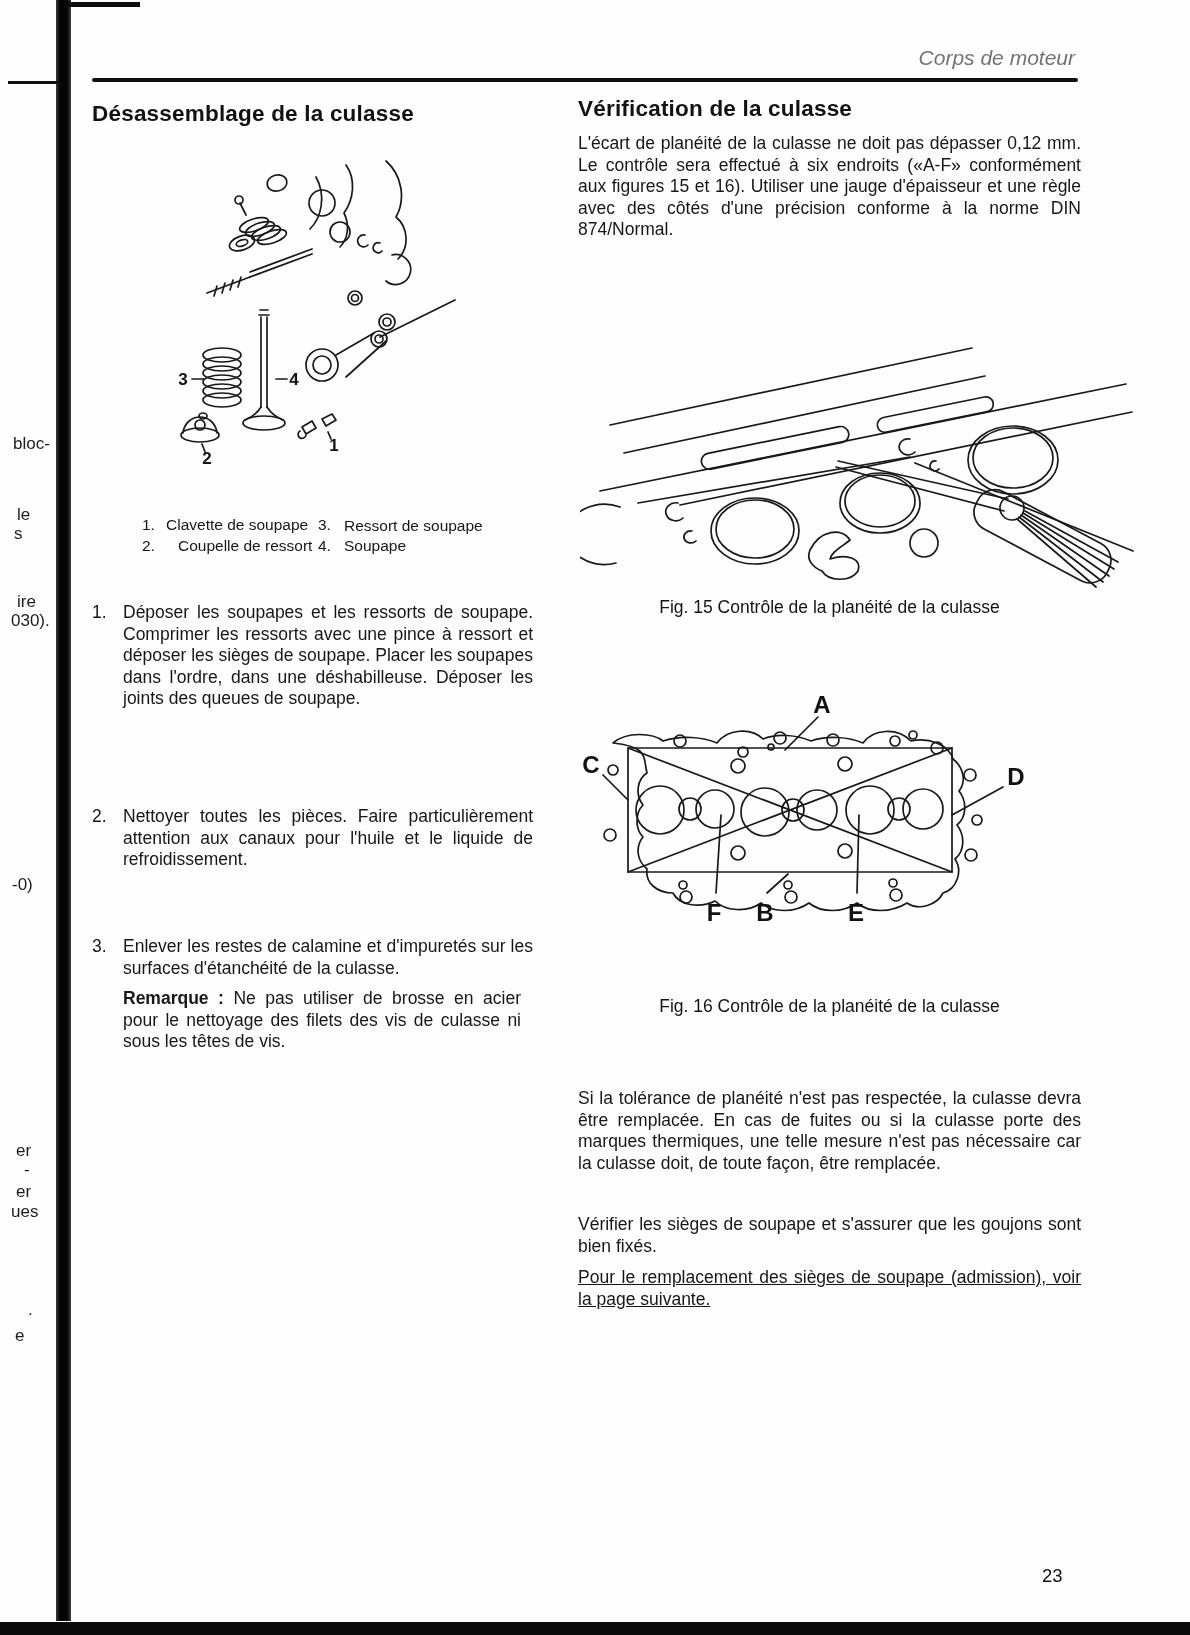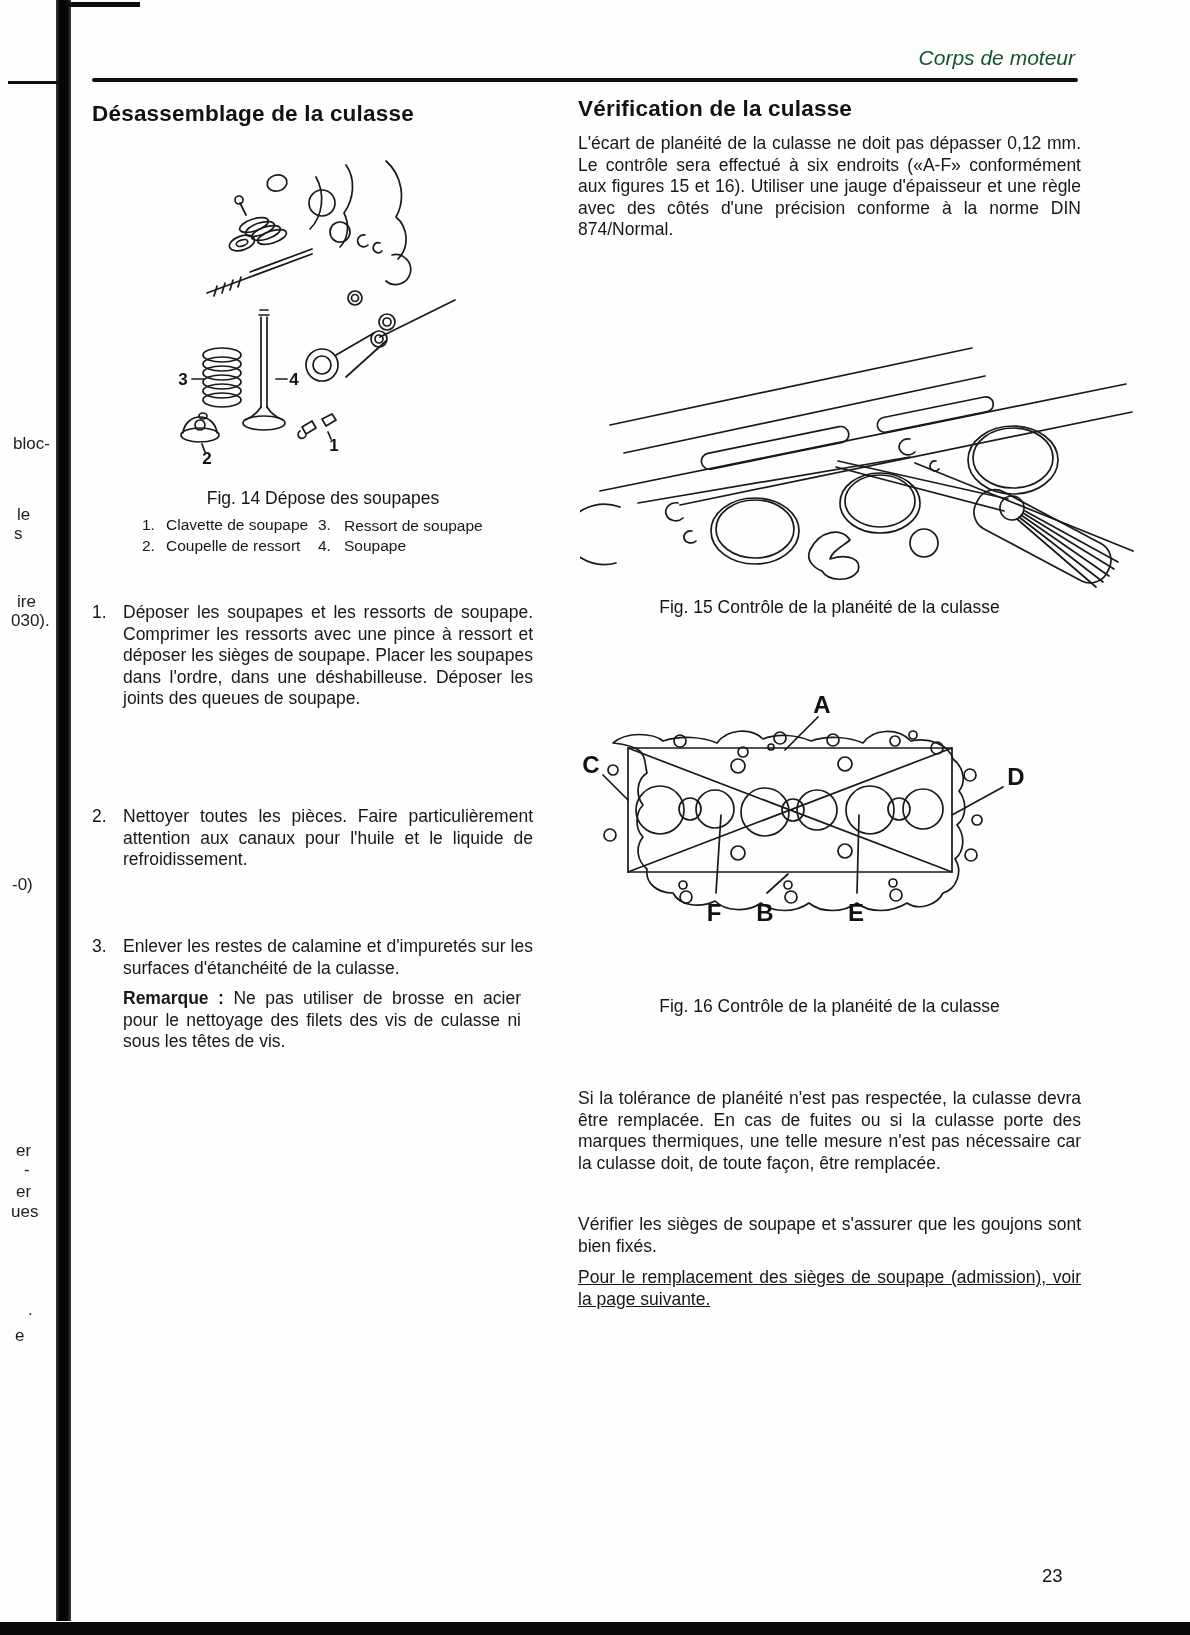--- a/index.html
+++ b/index.html
@@ -11,21 +11,21 @@
   .abs{position:absolute;}
   
   .vbar{left:56px; top:0; width:15px; height:1621px;
         background:linear-gradient(90deg,#3a3a3a,#050505 25%,#050505 75%,#404040);}
   .bottombar{left:0; top:1622px; width:1190px; height:13px; background:#0a0a0a;}
   .topstub{left:66px; top:2px; width:74px; height:5px; background:#0d0d0d;}
   .leftstub{left:8px; top:81px; width:50px; height:3px; background:#111;}
   .hrule{left:92px; top:78px; width:986px; height:3.5px; background:#0f0f0f; border-radius:2px;}
   
   .runhead{left:700px; top:46px; width:375px; text-align:right;
-           font-style:italic; font-size:21px; color:#14532d;}
+           font-style:italic; font-size:21px; color:#737373;}
   
   .h1{font-size:22.5px; font-weight:700; letter-spacing:.2px; color:#121212;}
   .h1-left{left:92px; top:101px; width:440px;}
   .h1-right{left:578px; top:96px; width:505px;}
   
   .body-text{font-size:17.5px; line-height:21.5px; text-align:justify; color:#171717;}
   .rc{left:578px; width:503px;}
   .intro{top:133px;}
   .para1{top:1088px;}
   .para2{top:1214px;}
@@ -165,28 +165,27 @@
 
     <g>
       <path d="M152,272 l10,-6 l4,7 l-10,6 Z"></path>
       <path d="M172,264 l10,-5 l4,6 l-10,6 Z"></path>
       <path d="M150,276 a4,4 0 1 0 6,4"></path>
       <path d="M178,277 L181,284" class="thin-ln"></path>
       <text class="figlabel" x="184" y="296" text-anchor="middle">1</text>
     </g>
   </svg>
 
-  <div class="abs caption cap14">Fig. 14 Dépose des soupapes</div>
 
   <span class="abs legend" style="left:142px; top:516px;">1.</span>
   <span class="abs legend" style="left:166px; top:516px;">Clavette de soupape</span>
   <span class="abs legend" style="left:318px; top:516px;">3.</span>
   <span class="abs legend" style="left:344px; top:517px;">Ressort de soupape</span>
   <span class="abs legend" style="left:142px; top:537px;">2.</span>
-  <span class="abs legend" style="left:166px; top:537px;">Coupelle de ressort</span>
+  <span class="abs legend" style="left:178px; top:537px;">Coupelle de ressort</span>
   <span class="abs legend" style="left:318px; top:537px;">4.</span>
   <span class="abs legend" style="left:344px; top:537px;">Soupape</span>
 
   <div class="abs body-text step-num" style="top:602px;">1.</div>
   <div class="abs body-text step-text" style="top:602px;">Déposer les soupapes et les ressorts de soupape. Comprimer les ressorts avec une pince à ressort et déposer les sièges de soupape. Placer les soupapes dans l'ordre, dans une déshabilleuse. Déposer les joints des queues de soupape.</div>
 
   <div class="abs body-text step-num" style="top:806px;">2.</div>
   <div class="abs body-text step-text" style="top:806px;">Nettoyer toutes les pièces. Faire particulièrement attention aux canaux pour l'huile et le liquide de refroidissement.</div>
 
   <div class="abs body-text step-num" style="top:936px;">3.</div>

